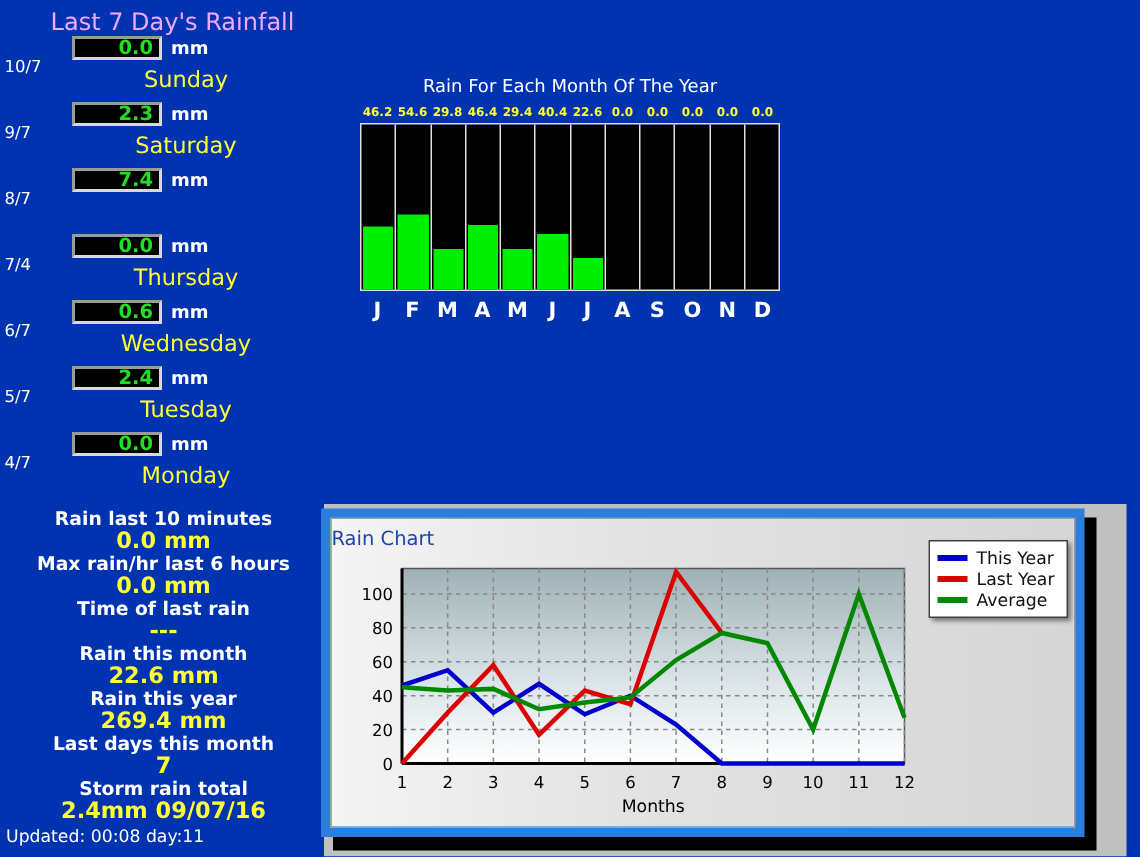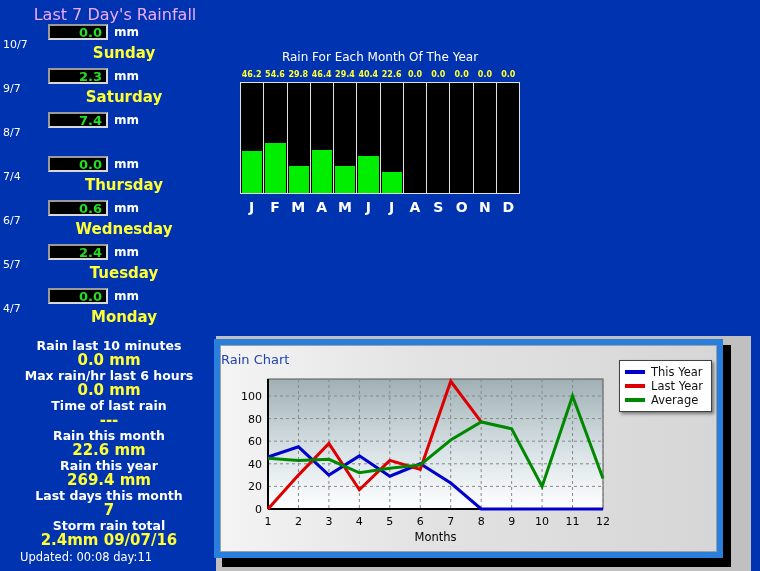--- a/index.html
+++ b/index.html
@@ -77,21 +77,21 @@
   .day-name {
     position: absolute;
     top: 20px;
     left: 0;
     width: 218px;
     padding-left: 30px;
     box-sizing: border-box;
     text-align: center;
     color: #ffff33;
     font-size: 15px;
-    font-weight: bold;
+    font-weight: normal;
   }
 
   #rain-stats {
     position: absolute;
     left: 0;
     top: 338px;
     width: 218px;
     text-align: center;
   }
   .stat-label {
@@ -101,21 +101,21 @@
     line-height: 15px;
   }
   .stat-value {
     color: #ffff33;
     font-size: 15px;
     font-weight: bold;
     line-height: 15px;
   }
   #updated-line {
     position: absolute;
-    left: 20px;
+    left: 4px;
     top: 550px;
     color: #ffffff;
     font-size: 11.5px;
   }
 
   
   #monthly-chart {
     position: absolute;
     left: 232px;
     top: 50px;

